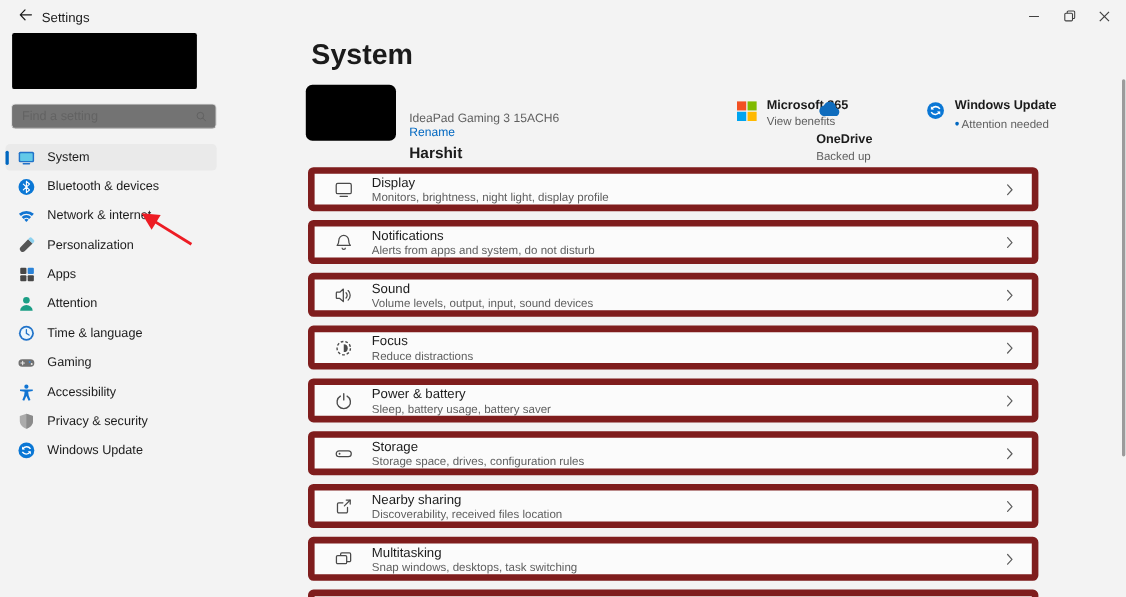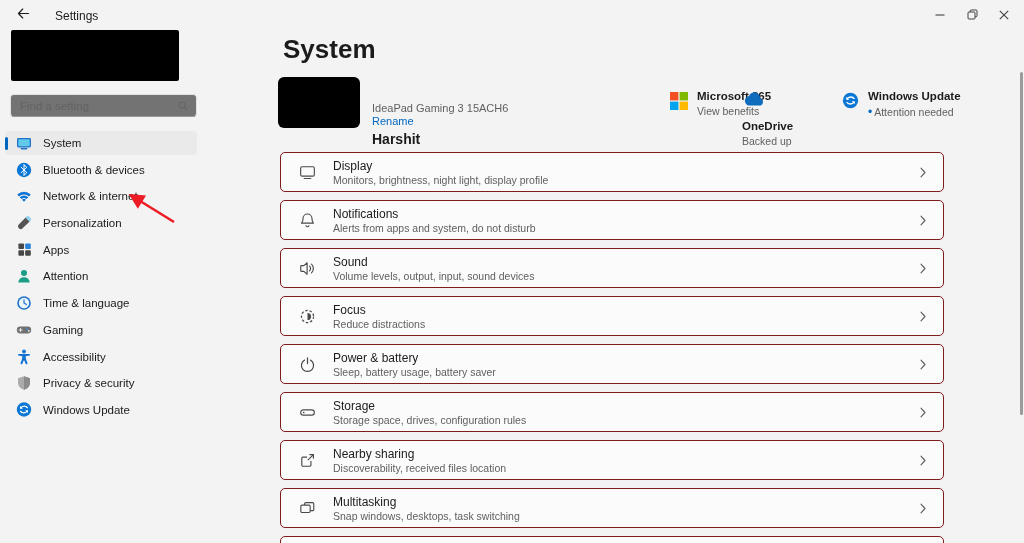--- a/index.html
+++ b/index.html
@@ -5,21 +5,21 @@
   * { margin:0; padding:0; box-sizing:border-box; }
   html,body { width:1024px; height:543px; overflow:hidden; }
   body {
     font-family:"Liberation Sans", sans-serif;
     background:#f3f3f3; color:#1b1b1b; position:relative;
   }
   
   .titlebar { position:absolute; top:0; left:0; right:0; height:30px; }
   .back-btn { position:absolute; left:10px; top:4px; width:26px; height:22px;
     display:flex; align-items:center; justify-content:center; cursor:pointer; background:transparent; border:none; }
-  .win-title { position:absolute; left:38px; top:9px; font-size:12px; color:#1b1b1b;margin-left:17px; }
+  .win-title { position:absolute; left:38px; top:9px; font-size:12px; color:#1b1b1b; }
   .win-controls { position:absolute; right:4px; top:0; height:30px; display:flex; }
   .win-btn { width:32px; height:30px; display:flex; align-items:center; justify-content:center; background:transparent; border:none; cursor:pointer; }
   
   .profile-img { position:absolute; left:11px; top:30px; width:168px; height:51px; background:#000; border-radius:2px; }
   .search-box { position:absolute; left:10px; top:94px; width:187px; height:23px;
     background:#737373; border:1px solid #e1e1e1; border-bottom:1px solid #9a9a9a; border-radius:4px;
     display:flex; align-items:center; }
   .search-box input { flex:1; border:none; outline:none; background:transparent;
     font-family:"Liberation Sans", sans-serif; font-size:11.5px; color:#1b1b1b; padding:0 4px 0 9px; }
   .search-box input::placeholder { color:#636363; }
@@ -38,21 +38,21 @@
   .device-name { position:absolute; left:372px; top:83px; font-size:14px; font-weight:700;margin-top:48px; }
   .device-model { position:absolute; left:372px; top:102px; font-size:11px; color:#5f5f5f; }
   .rename-link { position:absolute; left:372px; top:115px; font-size:11px; color:#0067c0; cursor:pointer; }
   .status-card { position:absolute; display:flex; gap:9px; align-items:flex-start; }
   .status-card .sc-icon { margin-top:2px; }
   .sc-title { font-size:11.5px; font-weight:700; color:#1b1b1b; white-space:nowrap; }
   .sc-sub { font-size:10.5px; color:#5f5f5f; margin-top:3px; white-space:nowrap; }
   .sc-dot { color:#0067c0; font-size:12px; margin-right:2px; }
   
   .rows { position:absolute; left:280px; top:152px; width:664px; display:flex; flex-direction:column; gap:8px; }
-  .row-card { height:40px; background:#fbfbfb; border:1px solid #7f1d1d; border-radius:5px;
+  .row-card { height:40px; background:#fbfbfb; border:6px solid #7f1d1d; border-radius:5px;
     display:flex; align-items:center; padding:0 16px; cursor:pointer; }
   .row-icon { width:20px; height:20px; margin-right:16px; display:flex; align-items:center; justify-content:center; }
   .row-text { display:flex; flex-direction:column; gap:1px; }
   .row-title { font-size:12px; color:#1b1b1b; }
   .row-sub { font-size:10.5px; color:#606060; }
   .row-chevron { margin-left:auto; display:flex; align-items:center; }
   
   .scrollbar-thumb { position:absolute; left:1020px; top:72px; width:3px; height:343px; background:#9b9b9b; border-radius:2px; }
   .arrow-overlay { position:absolute; left:118px; top:186px; width:64px; height:44px; pointer-events:none; }
 </style>

